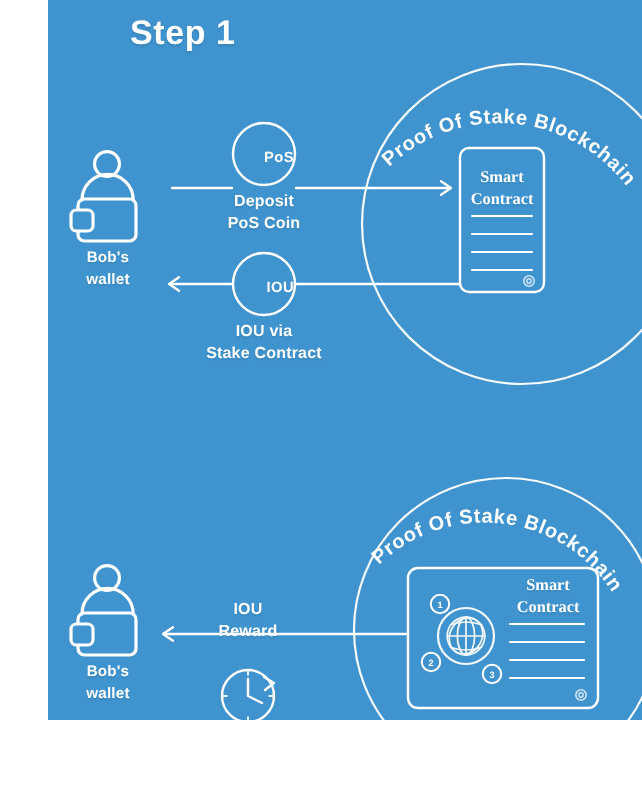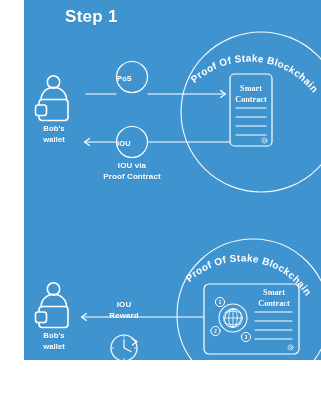--- a/index.html
+++ b/index.html
@@ -59,21 +59,21 @@
     white-space: pre-line;
     text-shadow: 0 1px 1px rgba(0,0,0,0.08);
   }
   .lbl.strong { font-size: 8px; }
 
   .badge-text {
     position: absolute;
     color: #ffffff;
     font-weight: bold;
     font-size: 7.4px;
-    text-align: left;
+    text-align: right;
     letter-spacing: 0.2px;
   }
 
   .card-title {
     position: absolute;
     color: #ffffff;
     font-size: 8.2px;
     font-weight: bold;
     line-height: 10.5px;
     text-align: center;
@@ -162,23 +162,25 @@
         <textPath href="#arc1" startOffset="2%"><tspan>Proof Of Stake Blockchain</tspan></textPath>
       </text>
     </svg>
 
     <div class="badge-text" style="left:93px; top:74px; width:30px;">PoS</div>
     <div class="badge-text" style="left:93px; top:139px; width:30px;">IOU</div>
 
     <div class="lbl" style="left:4px; top:124px; width:52px;">Bob's
 wallet</div>
 
+    <div class="lbl strong" style="left:68px; top:96px; width:80px;">Deposit
+PoS Coin</div>
 
     <div class="lbl strong" style="left:60px; top:161px; width:96px;">IOU via
-Proof Contract</div>
+Stake Contract</div>
 
     <div class="card-title" style="left:206px; top:84px; width:42px;">Smart
 Contract</div>
   </div>
 
   <div class="step-panel panel-2">
 
 
     <svg class="layer" viewBox="0 0 321 200">
       <g fill="none" stroke="#ffffff" stroke-linecap="round" stroke-linejoin="round">

